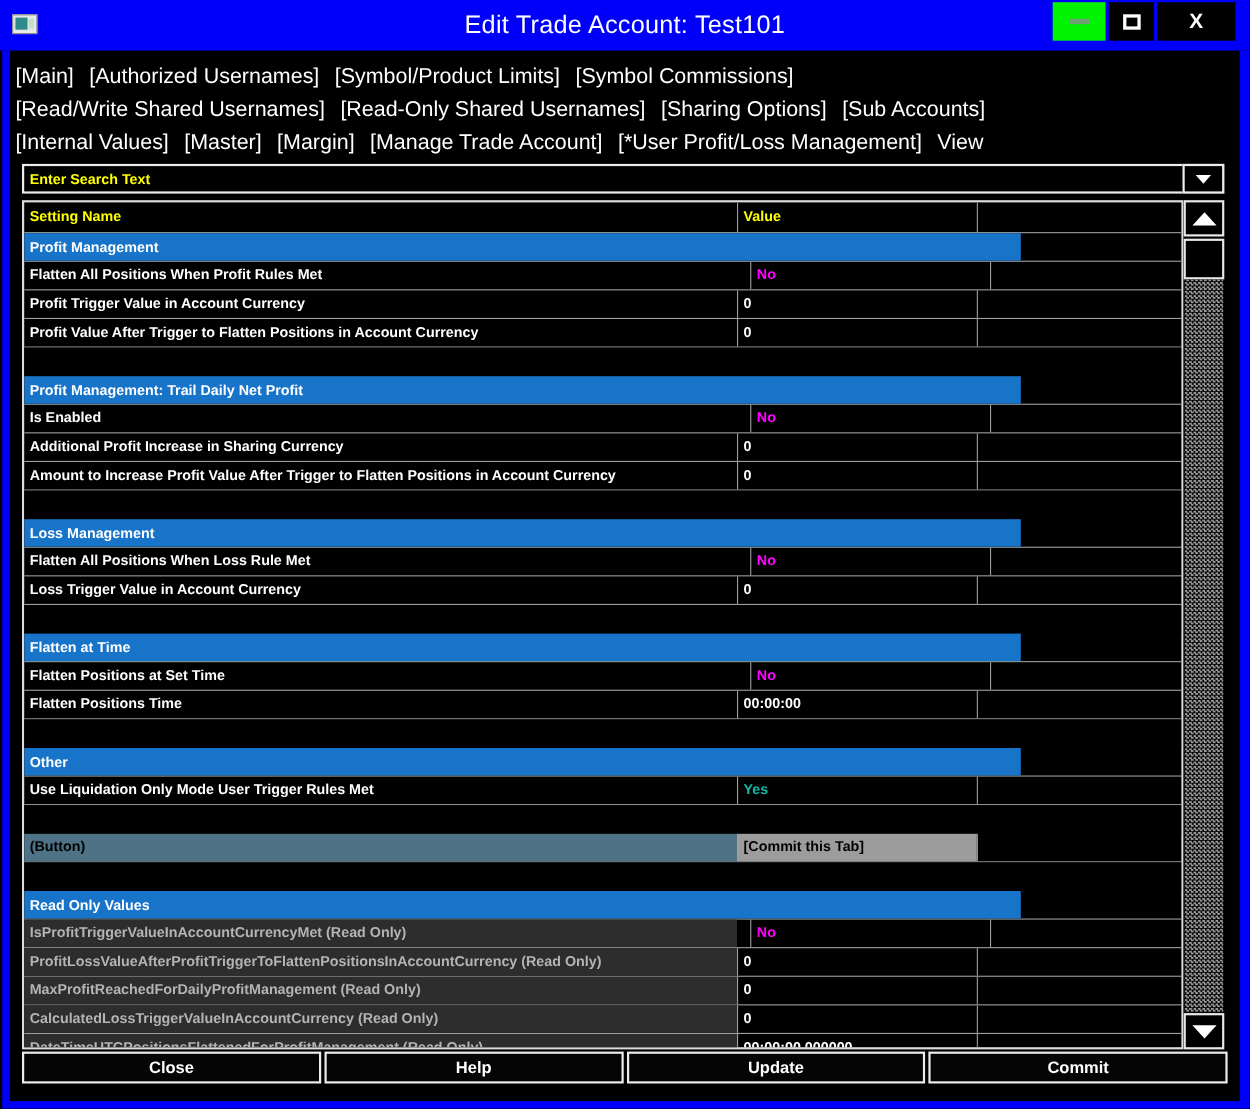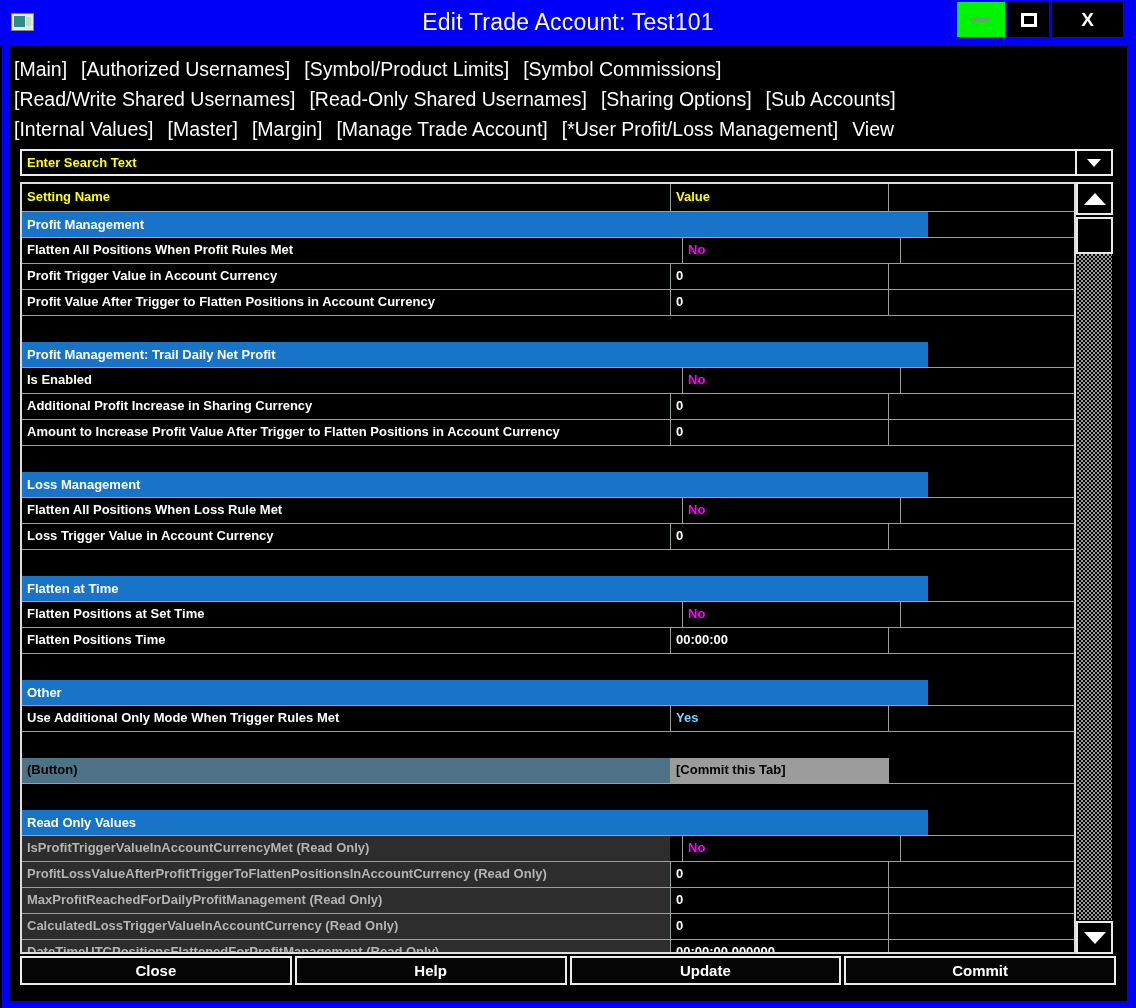--- a/index.html
+++ b/index.html
@@ -52,21 +52,21 @@
   .trow.section .sec-label { width:906px; background:#1874c8; color:#fff; line-height:25px; padding-left:5px; }
   .trow.section .cell-col3 { border-left:none; }
   .trow.blank { background:#000; }
 
   .trow.readonly .cell-name { background:#2d2d2d; color:#b4b4b4; }
 
   .trow.button_row .cell-name { background:#4e7387; color:#000000; }
   .trow.button_row .cell-value { background:#9c9c9c; color:#000; border-left:1px solid #9aa0a0; }
 
   .v-magenta { color:#ff00ff;margin-left:12px; }
-  .v-green { color:#7dd3fc; }
+  .v-green { color:#14b8a6; }
   .v-white { color:#fff; }
 
   
   .scrollbar { position:absolute; left:1076px; top:182px; width:37px; height:772px; background:#000; }
   .sb-btn { position:absolute; left:0; right:0; border:2px solid #e8e8e8; background:#000; display:flex; align-items:center; justify-content:center; }
   .sb-up { top:0; height:33px; }
   .sb-thumb { position:absolute; left:0; right:0; top:35px; height:37px; border:2px solid #e8e8e8; background:#000; }
   .sb-track { position:absolute; left:1px; right:1px; top:72px; bottom:34px;
     background:repeating-conic-gradient(#9a9a9a 0% 25%, #0a0a0a 0% 50%); background-size:4px 4px; }
   .sb-down { bottom:0; height:33px; }
@@ -188,21 +188,21 @@
           <div class="cell cell-name">Flatten Positions Time</div>
           <div class="cell cell-value v-white">00:00:00</div>
           <div class="cell cell-col3"></div>
         </div>
         <div class="trow blank"></div>
         <div class="trow section bordered">
           <div class="sec-label">Other</div>
           <div class="cell cell-col3"></div>
         </div>
         <div class="trow setting bordered">
-          <div class="cell cell-name">Use Additional Only Mode When Trigger Rules Met</div>
+          <div class="cell cell-name">Use Liquidation Only Mode User Trigger Rules Met</div>
           <div class="cell cell-value v-green">Yes</div>
           <div class="cell cell-col3"></div>
         </div>
         <div class="trow blank"></div>
         <div class="trow button_row bordered">
           <div class="cell cell-name">(Button)</div>
           <div class="cell cell-value v-white">[Commit this Tab]</div>
           <div class="cell cell-col3"></div>
         </div>
         <div class="trow blank"></div>

